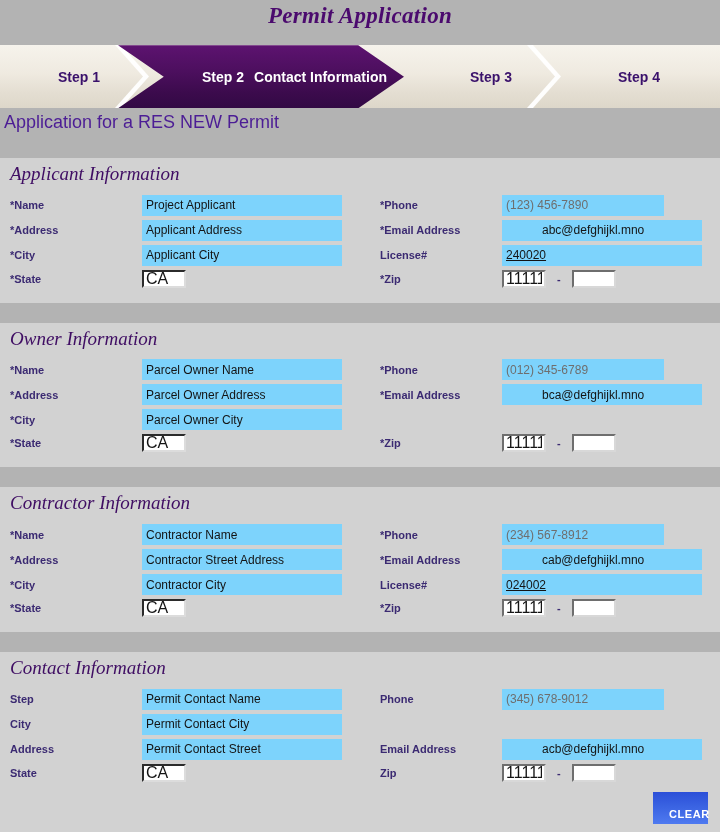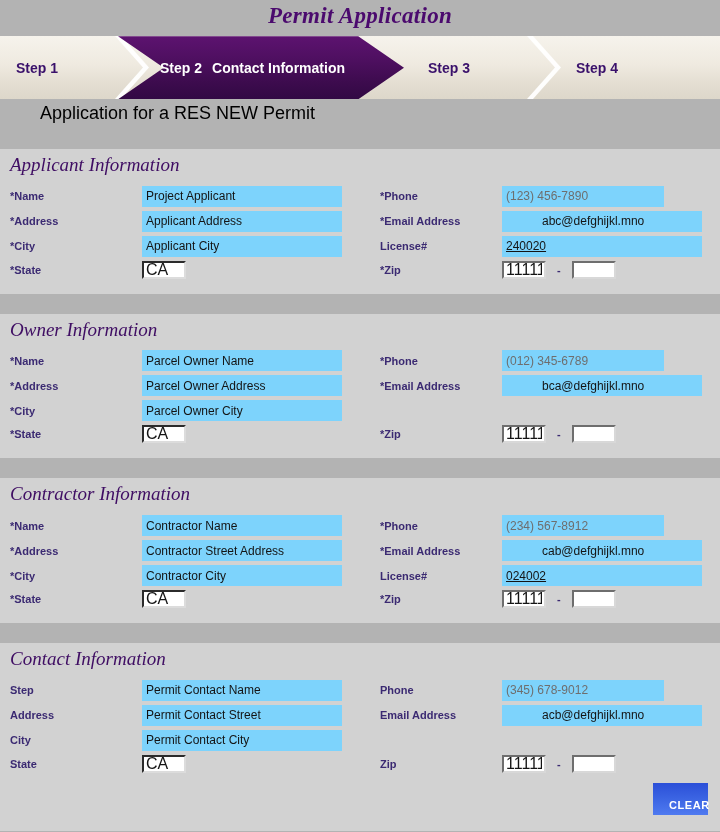--- a/index.html
+++ b/index.html
@@ -18,21 +18,21 @@
 
   
   .page-title {
     text-align: center;
     font-family: "Liberation Serif", serif;
     font-style: italic;
     font-weight: bold;
     font-size: 23px;
     color: #4b0a6e;
     letter-spacing: 0.3px;
-    padding: 3px 0 8px 0;
+    padding: 3px 0 17px 0;
     margin: 0;
     line-height: 1.1;
   }
 
   
   .step-bar {
     position: relative;
     height: 63px;
     margin: 0 0 0 0;
     background: linear-gradient(to bottom, #f6f3ec 0%, #efeae0 45%, #e4ded2 75%, #ddd7ca 100%);
@@ -56,20 +56,21 @@
     gap: 10px;
     padding-left: 16px;
     z-index: 3;
     position: relative;
   }
   .step-num {
     font-size: 14px;
     font-weight: bold;
     color: #3a116b;
     white-space: nowrap;
+    margin-left: 42px;
   }
   .step-name {
     font-size: 14px;
     font-weight: bold;
     white-space: nowrap;
   }
   
   .step-1 { width: 148px; }
   .step-3 { width: 148px; }
   .step-4 { width: 160px; }
@@ -108,25 +109,24 @@
     height: 100%;
     padding-left: 0;
     z-index: 5;
   }
   .step-active .step-num { color: #ffffff; }
   .step-active .step-name { color: #ffffff; }
 
   
   .sub-header {
     font-size: 18px;
-    color: #000000;
+    color: #4c1d95;
     padding: 3px 0 4px 4px;
     background: #b3b3b3;
     line-height: 1.25;
-    margin-left: 36px;
   }
 
   
   .gap {
     height: 20px;
     background: #b3b3b3;
   }
   .panel {
     background: #d2d2d2;
     padding: 0;
@@ -464,35 +464,35 @@
         <input class="txt wide-left" type="text" value="Permit Contact Name" style="">
       </div>
       <div class="col-right">
         <span class="lbl-r">Phone</span>
         <input class="txt phone" type="text" value="(345) 678-9012" style="">
       </div>
     </div>
 
     <div class="row">
       <div class="col-left">
+        <span class="lbl">City</span>
+        <input class="txt wide-left" type="text" value="Permit Contact City" style="">
+      </div>
+      <div class="col-right"></div>
+    </div>
+
+    <div class="row">
+      <div class="col-left">
         <span class="lbl">Address</span>
         <input class="txt wide-left" type="text" value="Permit Contact Street" style="">
       </div>
       <div class="col-right">
         <span class="lbl-r">Email Address</span>
         <input class="txt email" type="text" value="acb@defghijkl.mno" style="">
       </div>
-    </div>
-
-    <div class="row">
-      <div class="col-left">
-        <span class="lbl">City</span>
-        <input class="txt wide-left" type="text" value="Permit Contact City" style="">
-      </div>
-      <div class="col-right"></div>
     </div>
 
     <div class="row">
       <div class="col-left">
         <span class="lbl">State</span>
         <input class="boxed state" type="text" value="CA" style="">
       </div>
       <div class="col-right">
         <span class="lbl-r">Zip</span>
         <input class="boxed zip1" type="text" value="11111" style="">

